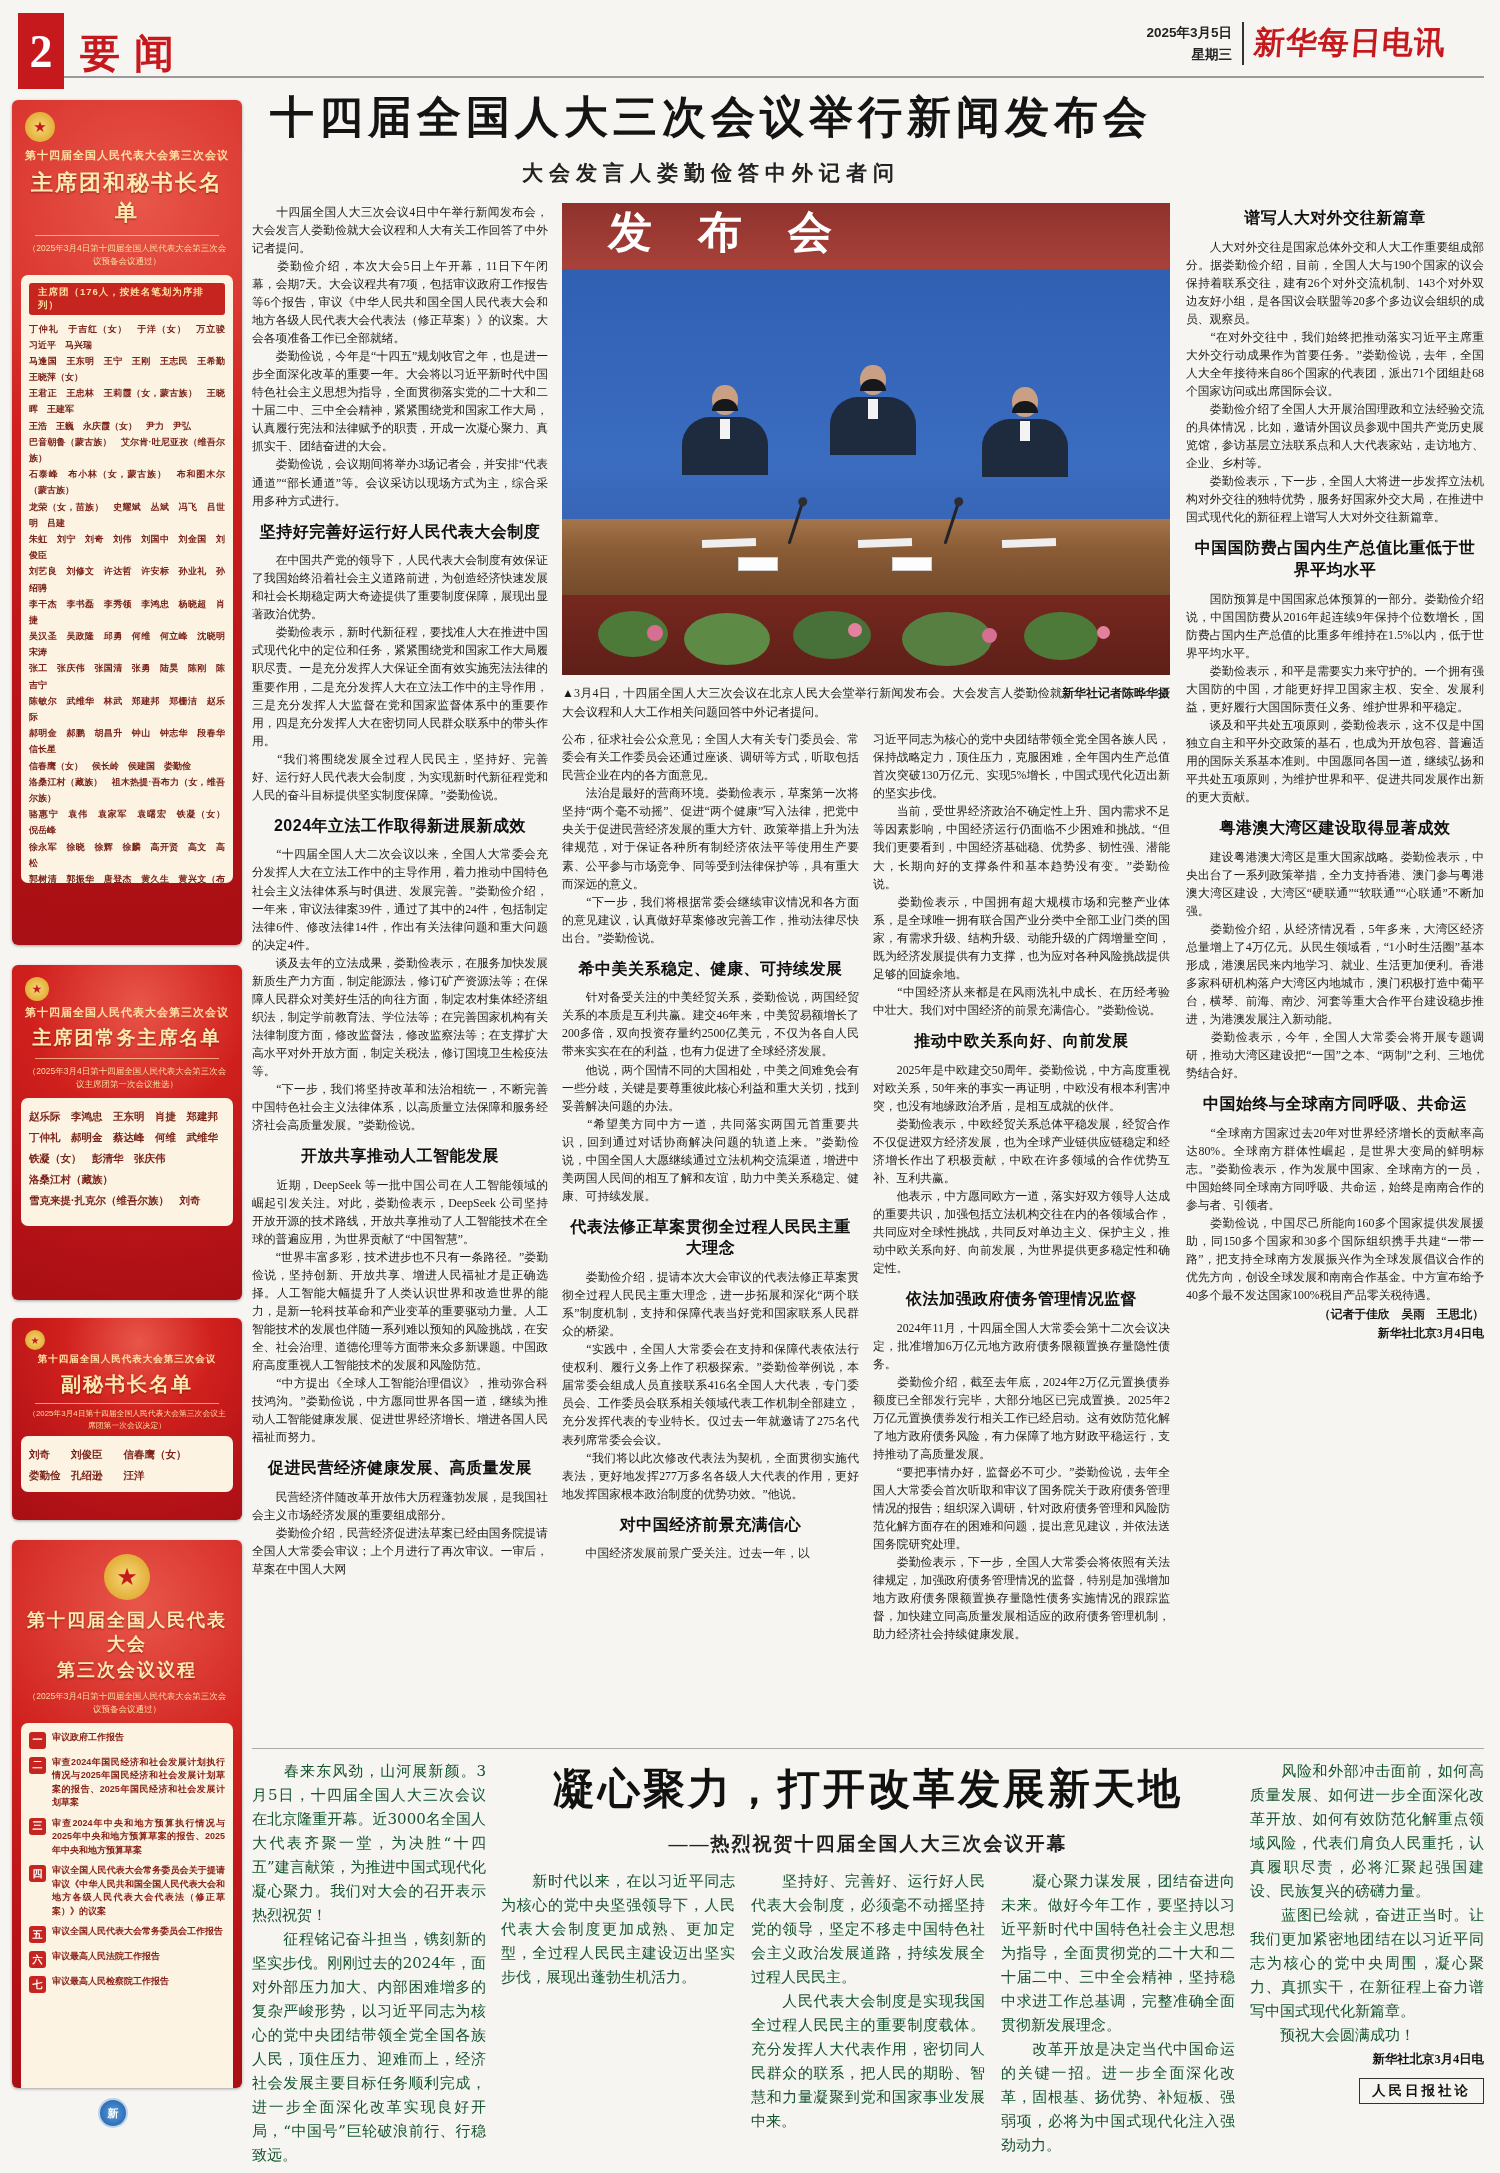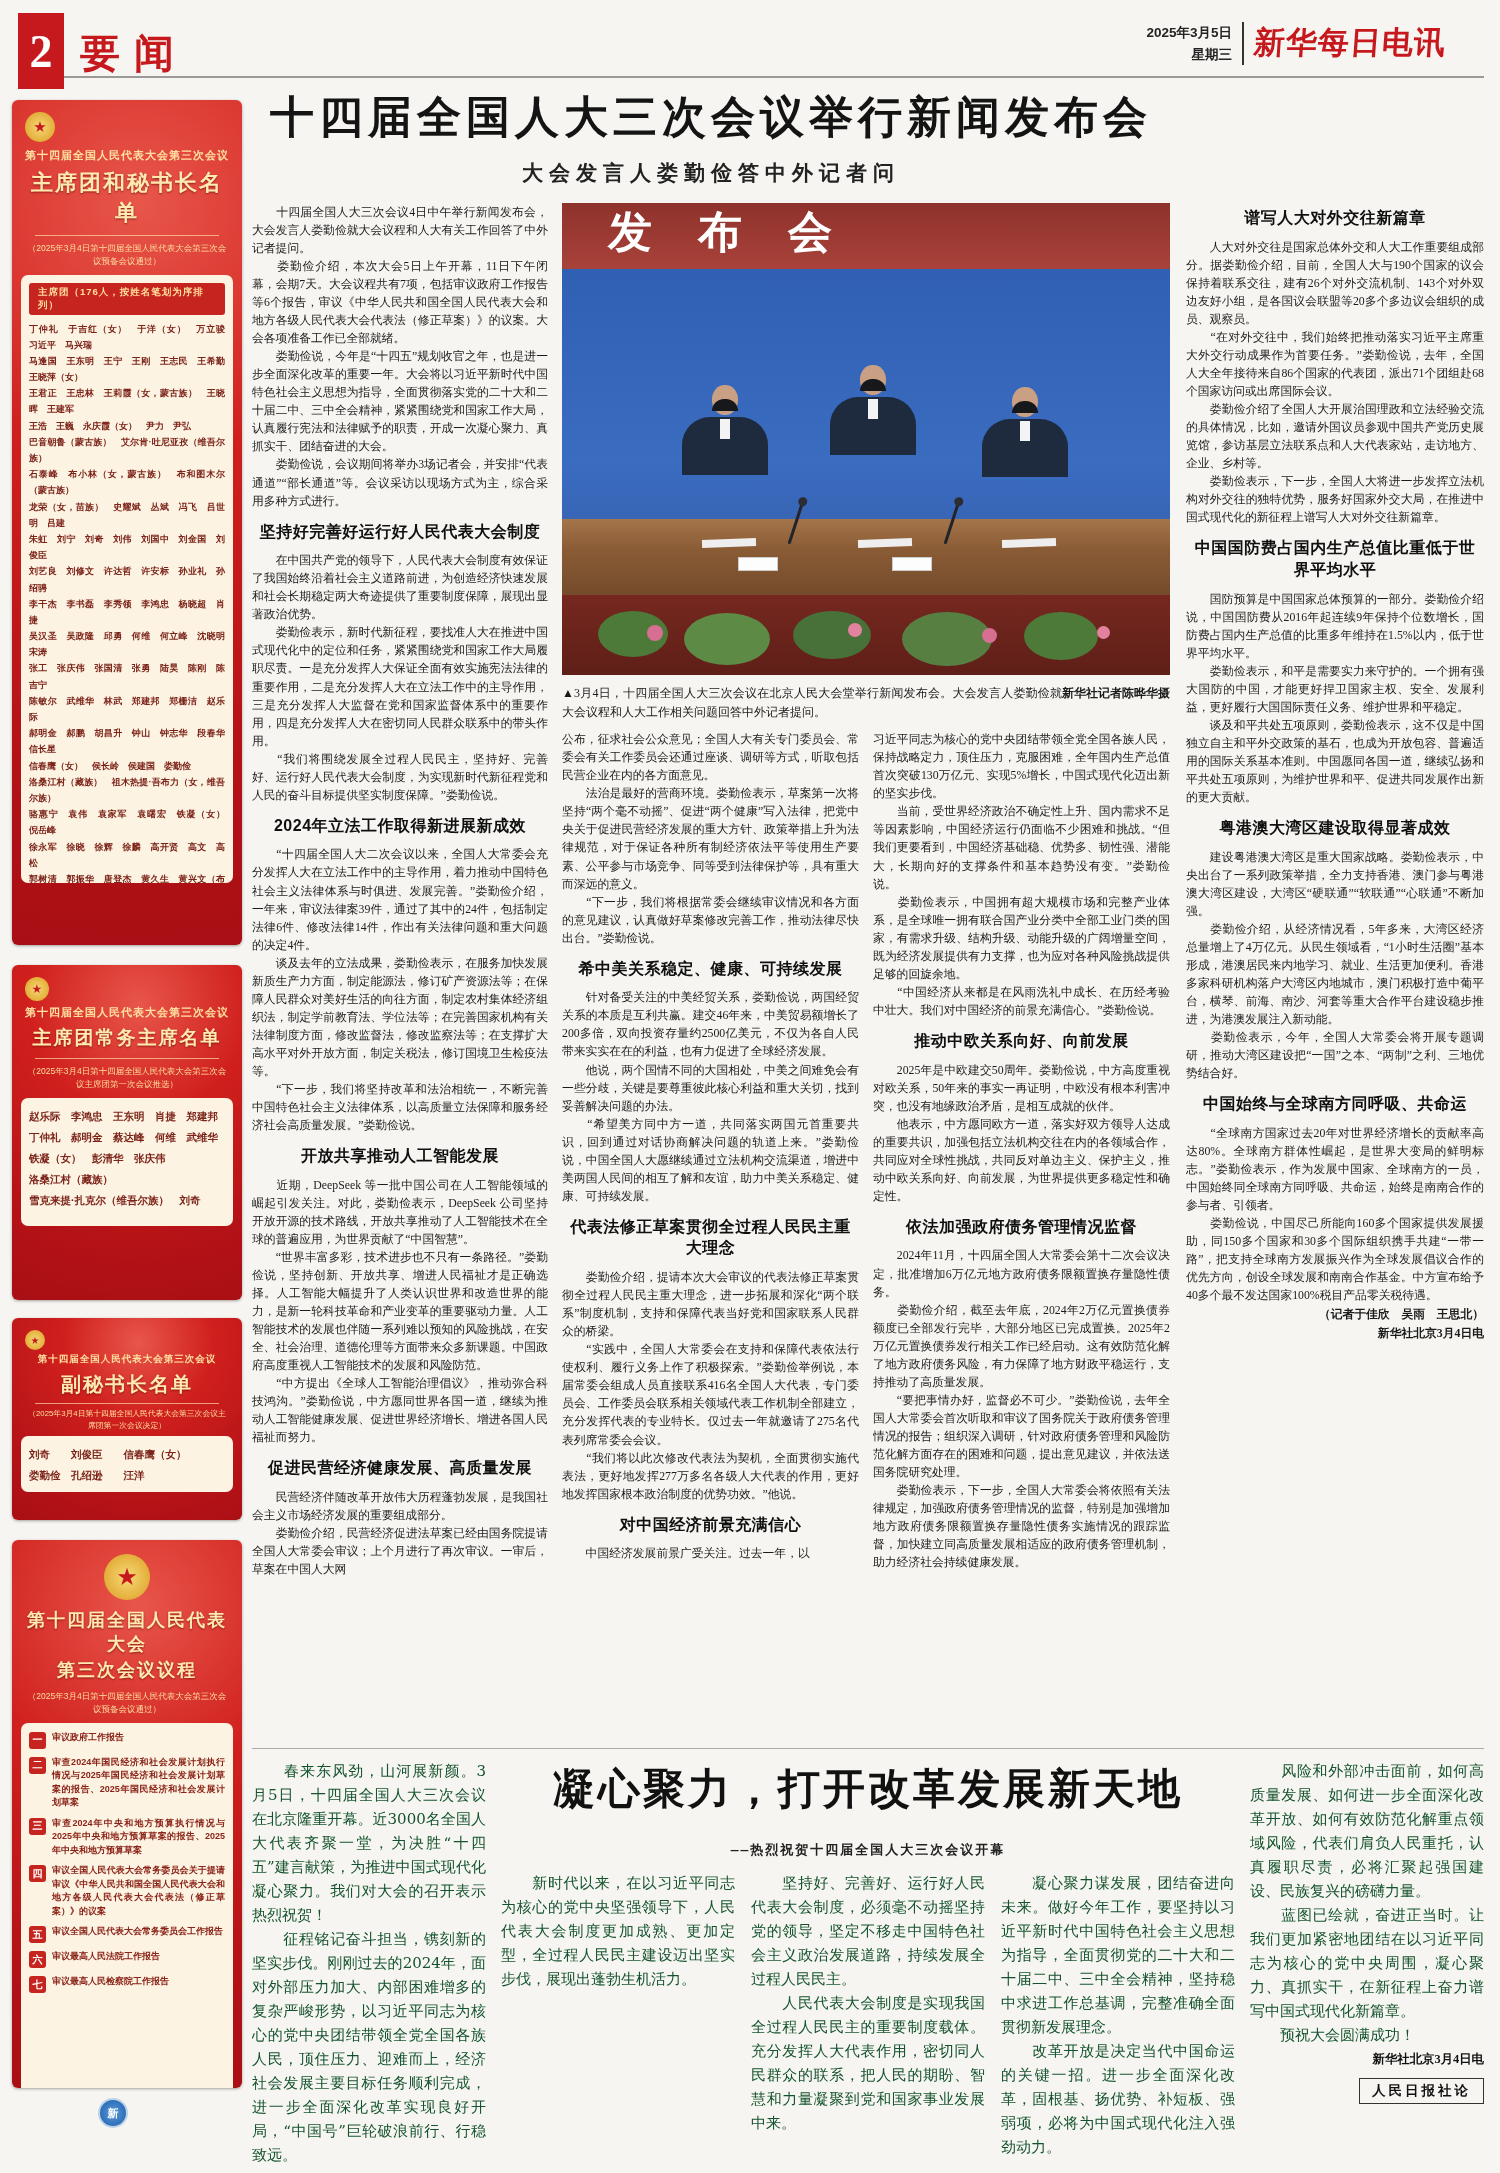--- a/index.html
+++ b/index.html
@@ -92,22 +92,22 @@
   .caption b { float:right; font-weight:bold; }
 
   
   .editorial { position:absolute; top:1748px; left:252px; width:1232px; height:416px;
                border-top:1px solid #aaa; padding-top:10px; display:flex; }
   .ed-col { width:234px; overflow:hidden; }
   .ed-center { width:734px; margin:0 15px; display:flex; flex-direction:column; }
   .ed-header { text-align:center; padding:2px 0 12px; }
   .ed-headline { font-size:42px; font-weight:700; letter-spacing:3px; color:#111;
                  font-family:"Liberation Serif", serif; }
-  .ed-subtitle { font-size:13px; font-weight:bold; color:#222; margin-top:24px; letter-spacing:2px;
-                 font-family:Liberation Mono, monospace; }
+  .ed-subtitle { font-size:19px; font-weight:bold; color:#222; margin-top:14px; letter-spacing:2px;
+                 font-family:Liberation Serif, serif; }
   .ed-cols { display:flex; flex:1; overflow:hidden; }
   .ed-icol { width:234px; overflow:hidden; }
   .ed-icol + .ed-icol { margin-left:16px; }
   .ed-para { font-family:"DejaVu Serif", "Liberation Serif", serif; font-size:15px; line-height:1.6;
              color:#14532d; text-align:justify; }
   .ed-dateline { font-family:"Liberation Serif", serif; font-size:12.4px; font-weight:bold;
                  text-align:right; margin-top:4px; color:#111; }
   .ed-sourcebox { float:right; border:1.5px solid #333; padding:3px 12px; font-size:13.5px;
                   font-weight:bold; letter-spacing:3px; margin-top:10px; color:#111;
                   font-family:"Liberation Serif", serif; background:#f6f5f1; }
@@ -319,20 +319,21 @@
                 <div class="subhead">对中国经济前景充满信心</div>
                 <p class="para">　　中国经济发展前景广受关注。过去一年，以</p>
               </div>
             <div class="col col-c">
                 <p class="para">习近平同志为核心的党中央团结带领全党全国各族人民，保持战略定力，顶住压力，克服困难，全年国内生产总值首次突破130万亿元、实现5%增长，中国式现代化迈出新的坚实步伐。</p>
                 <p class="para">　　当前，受世界经济政治不确定性上升、国内需求不足等因素影响，中国经济运行仍面临不少困难和挑战。“但我们更要看到，中国经济基础稳、优势多、韧性强、潜能大，长期向好的支撑条件和基本趋势没有变。”娄勤俭说。</p>
                 <p class="para">　　娄勤俭表示，中国拥有超大规模市场和完整产业体系，是全球唯一拥有联合国产业分类中全部工业门类的国家，有需求升级、结构升级、动能升级的广阔增量空间，既为经济发展提供有力支撑，也为应对各种风险挑战提供足够的回旋余地。</p>
                 <p class="para">　　“中国经济从来都是在风雨洗礼中成长、在历经考验中壮大。我们对中国经济的前景充满信心。”娄勤俭说。</p>
                 <div class="subhead">推动中欧关系向好、向前发展</div>
                 <p class="para">　　2025年是中欧建交50周年。娄勤俭说，中方高度重视对欧关系，50年来的事实一再证明，中欧没有根本利害冲突，也没有地缘政治矛盾，是相互成就的伙伴。</p>
+                <p class="para">　　娄勤俭表示，中欧经贸关系总体平稳发展，经贸合作不仅促进双方经济发展，也为全球产业链供应链稳定和经济增长作出了积极贡献，中欧在许多领域的合作优势互补、互利共赢。</p>
                 <p class="para">　　他表示，中方愿同欧方一道，落实好双方领导人达成的重要共识，加强包括立法机构交往在内的各领域合作，共同应对全球性挑战，共同反对单边主义、保护主义，推动中欧关系向好、向前发展，为世界提供更多稳定性和确定性。</p>
                 <div class="subhead">依法加强政府债务管理情况监督</div>
                 <p class="para">　　2024年11月，十四届全国人大常委会第十二次会议决定，批准增加6万亿元地方政府债务限额置换存量隐性债务。</p>
                 <p class="para">　　娄勤俭介绍，截至去年底，2024年2万亿元置换债券额度已全部发行完毕，大部分地区已完成置换。2025年2万亿元置换债券发行相关工作已经启动。这有效防范化解了地方政府债务风险，有力保障了地方财政平稳运行，支持推动了高质量发展。</p>
                 <p class="para">　　“要把事情办好，监督必不可少。”娄勤俭说，去年全国人大常委会首次听取和审议了国务院关于政府债务管理情况的报告；组织深入调研，针对政府债务管理和风险防范化解方面存在的困难和问题，提出意见建议，并依法送国务院研究处理。</p>
                 <p class="para">　　娄勤俭表示，下一步，全国人大常委会将依照有关法律规定，加强政府债务管理情况的监督，特别是加强增加地方政府债务限额置换存量隐性债务实施情况的跟踪监督，加快建立同高质量发展相适应的政府债务管理机制，助力经济社会持续健康发展。</p>
               </div>
           </div>
         </div>
       </div>

